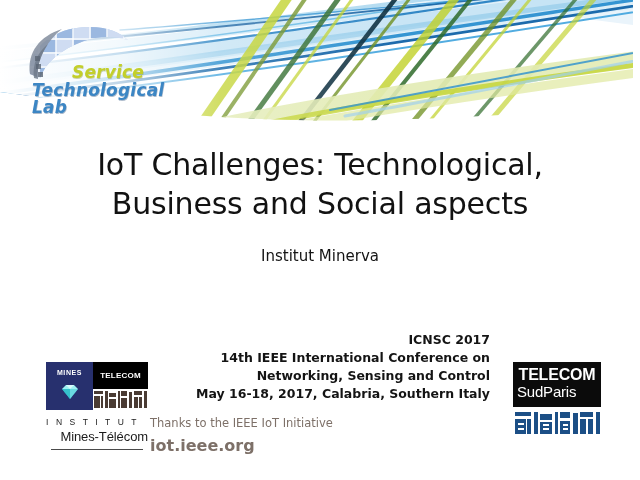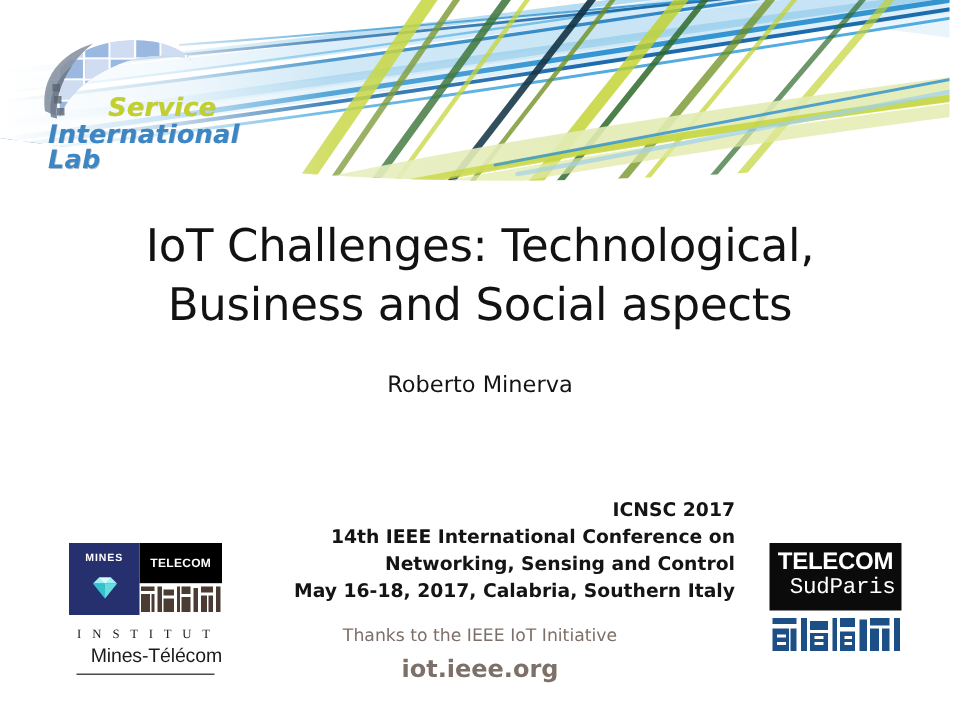--- a/index.html
+++ b/index.html
@@ -131,21 +131,21 @@
     color: #141414;
     line-height: 1.43;
   }
 
   
   .thanks-block {
     position: absolute;
     left: 150px;
     top: 414px;
     width: 340px;
-    text-align: center;
+    text-align: left;
   }
   .thanks-line {
     display: block;
     font-family: "DejaVu Sans", sans-serif;
     font-size: 11.5px;
     color: #7d7068;
     line-height: 1.62;
   }
   .thanks-url {
     display: block;
@@ -212,22 +212,21 @@
     color: #ffffff;
     letter-spacing: 0.2px;
   }
   .imt-strip {
     height: 21px;
     background: #ffffff;
   }
   .imt-strip svg { display: block; width: 55px; height: 21px; }
   .imt-institut {
     margin-top: 7px;
-    text-align: center;
-    font-family: Liberation Serif, serif;
+    font-family: Liberation Sans, sans-serif;
     font-size: 8.5px;
     color: #1b1b1b;
     letter-spacing: 2.6px;
   }
   .imt-name {
     margin-top: 2px;
     text-align: right;
     font-family: "Liberation Sans", sans-serif;
     font-size: 13px;
     color: #1b1b1b;
@@ -258,22 +257,22 @@
     text-align: center;
     font-family: "Liberation Sans", sans-serif;
     font-size: 16px;
     font-weight: bold;
     color: #ffffff;
     letter-spacing: -0.2px;
     line-height: 1.05;
   }
   .tsp-sudparis {
     display: block;
-    text-align: right;
-    font-family: Liberation Mono, monospace;
+    text-align: left;
+    font-family: Liberation Sans, sans-serif;
     font-size: 15px;
     font-weight: normal;
     color: #ffffff;
     letter-spacing: -0.2px;
     line-height: 1.05;
   }
   .tsp-strip {
     margin-top: 3px;
     height: 26px;
     background: #ffffff;
@@ -410,31 +409,31 @@
       <path d="M16,56 C14,42 20,30 30,22 C22,34 19,44 20,57 Z" fill="#6f7a8a" opacity="0.85"></path>
 
       <g fill="#5b6674" opacity="0.8">
         <rect x="17" y="34" width="5" height="5"></rect>
         <rect x="18" y="42" width="5" height="5"></rect>
         <rect x="20" y="50" width="5" height="5"></rect>
       </g>
     </svg>
     <div class="sal-wordmark">
       <span class="sal-service">Service</span>
-      <span class="sal-archlab">International Lab</span>
+      <span class="sal-archlab">Technological Lab</span>
     </div>
   </div>
 
   <div class="title-block">
     <span class="title-line">IoT Challenges: Technological,</span>
     <span class="title-line">Business and Social aspects</span>
   </div>
 
   <div class="author-block">
-    <span class="author-line">Roberto Minerva</span>
+    <span class="author-line">Institut Minerva</span>
   </div>
 
   <div class="conf-block">
     <span class="conf-line">ICNSC 2017</span>
     <span class="conf-line">14th IEEE International Conference on</span>
     <span class="conf-line">Networking, Sensing and Control</span>
     <span class="conf-line">May 16-18, 2017, Calabria, Southern Italy</span>
   </div>
 
   <div class="thanks-block">

